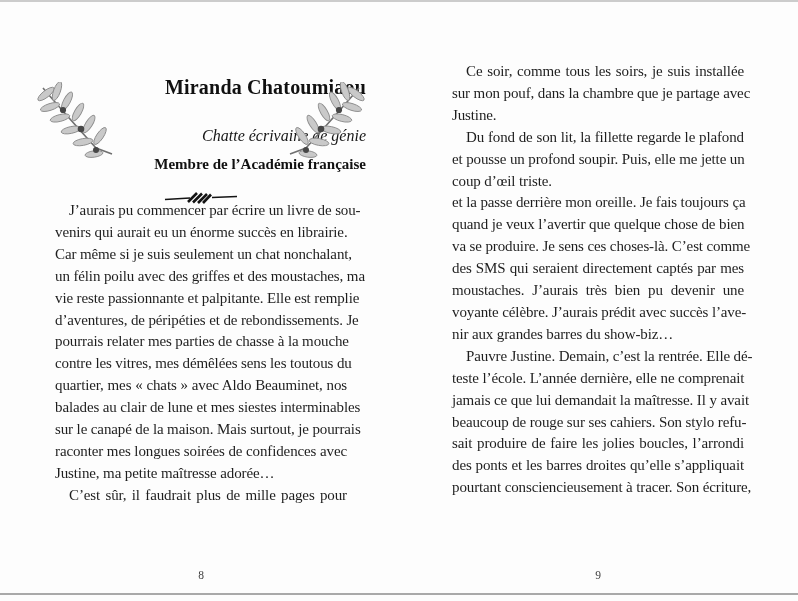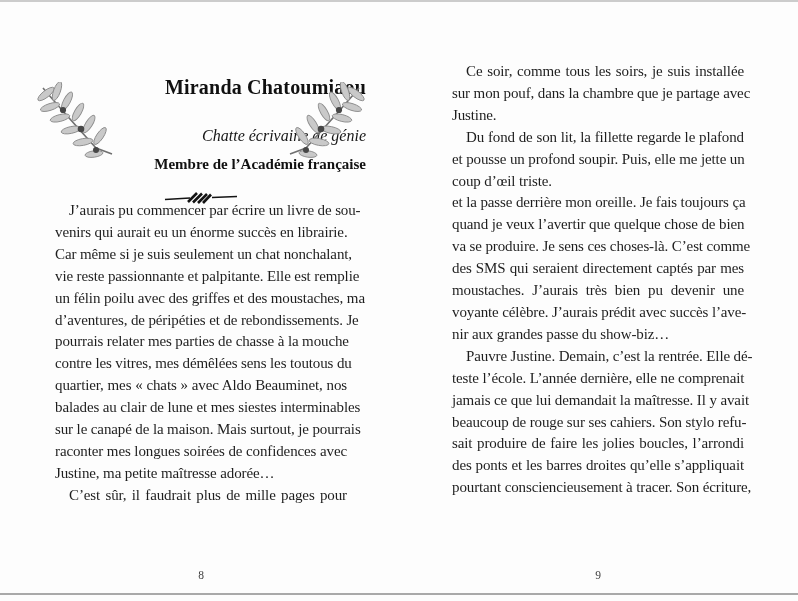--- a/index.html
+++ b/index.html
@@ -105,22 +105,22 @@
       <path d="M48 7.5 L 73 6.5" stroke="#141414" stroke-width="1.7" fill="none"></path>
       <path d="M24 12 L 33 3 M29 12.5 L 38 3.5 M34 13 L 43 4 M39 13 L 47 4.5" stroke="#141414" stroke-width="2.6" fill="none"></path>
     </svg>
   </header>
 
   <div class="page-body left" id="left-body">
       <div>
         <div class="line indent">J’aurais pu commencer par écrire un livre de sou-</div>
         <div class="line">venirs qui aurait eu un énorme succès en librairie.</div>
         <div class="line">Car même si je suis seulement un chat nonchalant,</div>
+        <div class="line">un félin poilu avec des griffes et des moustaches, ma</div>
         <div class="line">vie reste passionnante et palpitante. Elle est remplie</div>
-        <div class="line">un félin poilu avec des griffes et des moustaches, ma</div>
         <div class="line">d’aventures, de péripéties et de rebondissements. Je</div>
         <div class="line">pourrais relater mes parties de chasse à la mouche</div>
         <div class="line">contre les vitres, mes démêlées sens les toutous du</div>
         <div class="line">quartier, mes « chats » avec Aldo Beauminet, nos</div>
         <div class="line">balades au clair de lune et mes siestes interminables</div>
         <div class="line">sur le canapé de la maison. Mais surtout, je pourrais</div>
         <div class="line">raconter mes longues soirées de confidences avec</div>
         <div class="line endline">Justine, ma petite maîtresse adorée…</div>
       </div>
       <div>
@@ -143,21 +143,21 @@
         <div class="line">et pousse un profond soupir. Puis, elle me jette un</div>
         <div class="line endline">coup d’œil triste.</div>
       </div>
       <div>
         <div class="line">et la passe derrière mon oreille. Je fais toujours ça</div>
         <div class="line">quand je veux l’avertir que quelque chose de bien</div>
         <div class="line">va se produire. Je sens ces choses-là. C’est comme</div>
         <div class="line">des SMS qui seraient directement captés par mes</div>
         <div class="line">moustaches. J’aurais très bien pu devenir une</div>
         <div class="line">voyante célèbre. J’aurais prédit avec succès l’ave-</div>
-        <div class="line endline">nir aux grandes passe du show-biz…</div>
+        <div class="line endline">nir aux grandes barres du show-biz…</div>
       </div>
       <div>
         <div class="line indent">Pauvre Justine. Demain, c’est la rentrée. Elle dé-</div>
         <div class="line">teste l’école. L’année dernière, elle ne comprenait</div>
         <div class="line">jamais ce que lui demandait la maîtresse. Il y avait</div>
         <div class="line">beaucoup de rouge sur ses cahiers. Son stylo refu-</div>
         <div class="line">sait produire de faire les jolies boucles, l’arrondi</div>
         <div class="line">des ponts et les barres droites qu’elle s’appliquait</div>
         <div class="line">pourtant consciencieusement à tracer. Son écriture,</div>
       </div>

